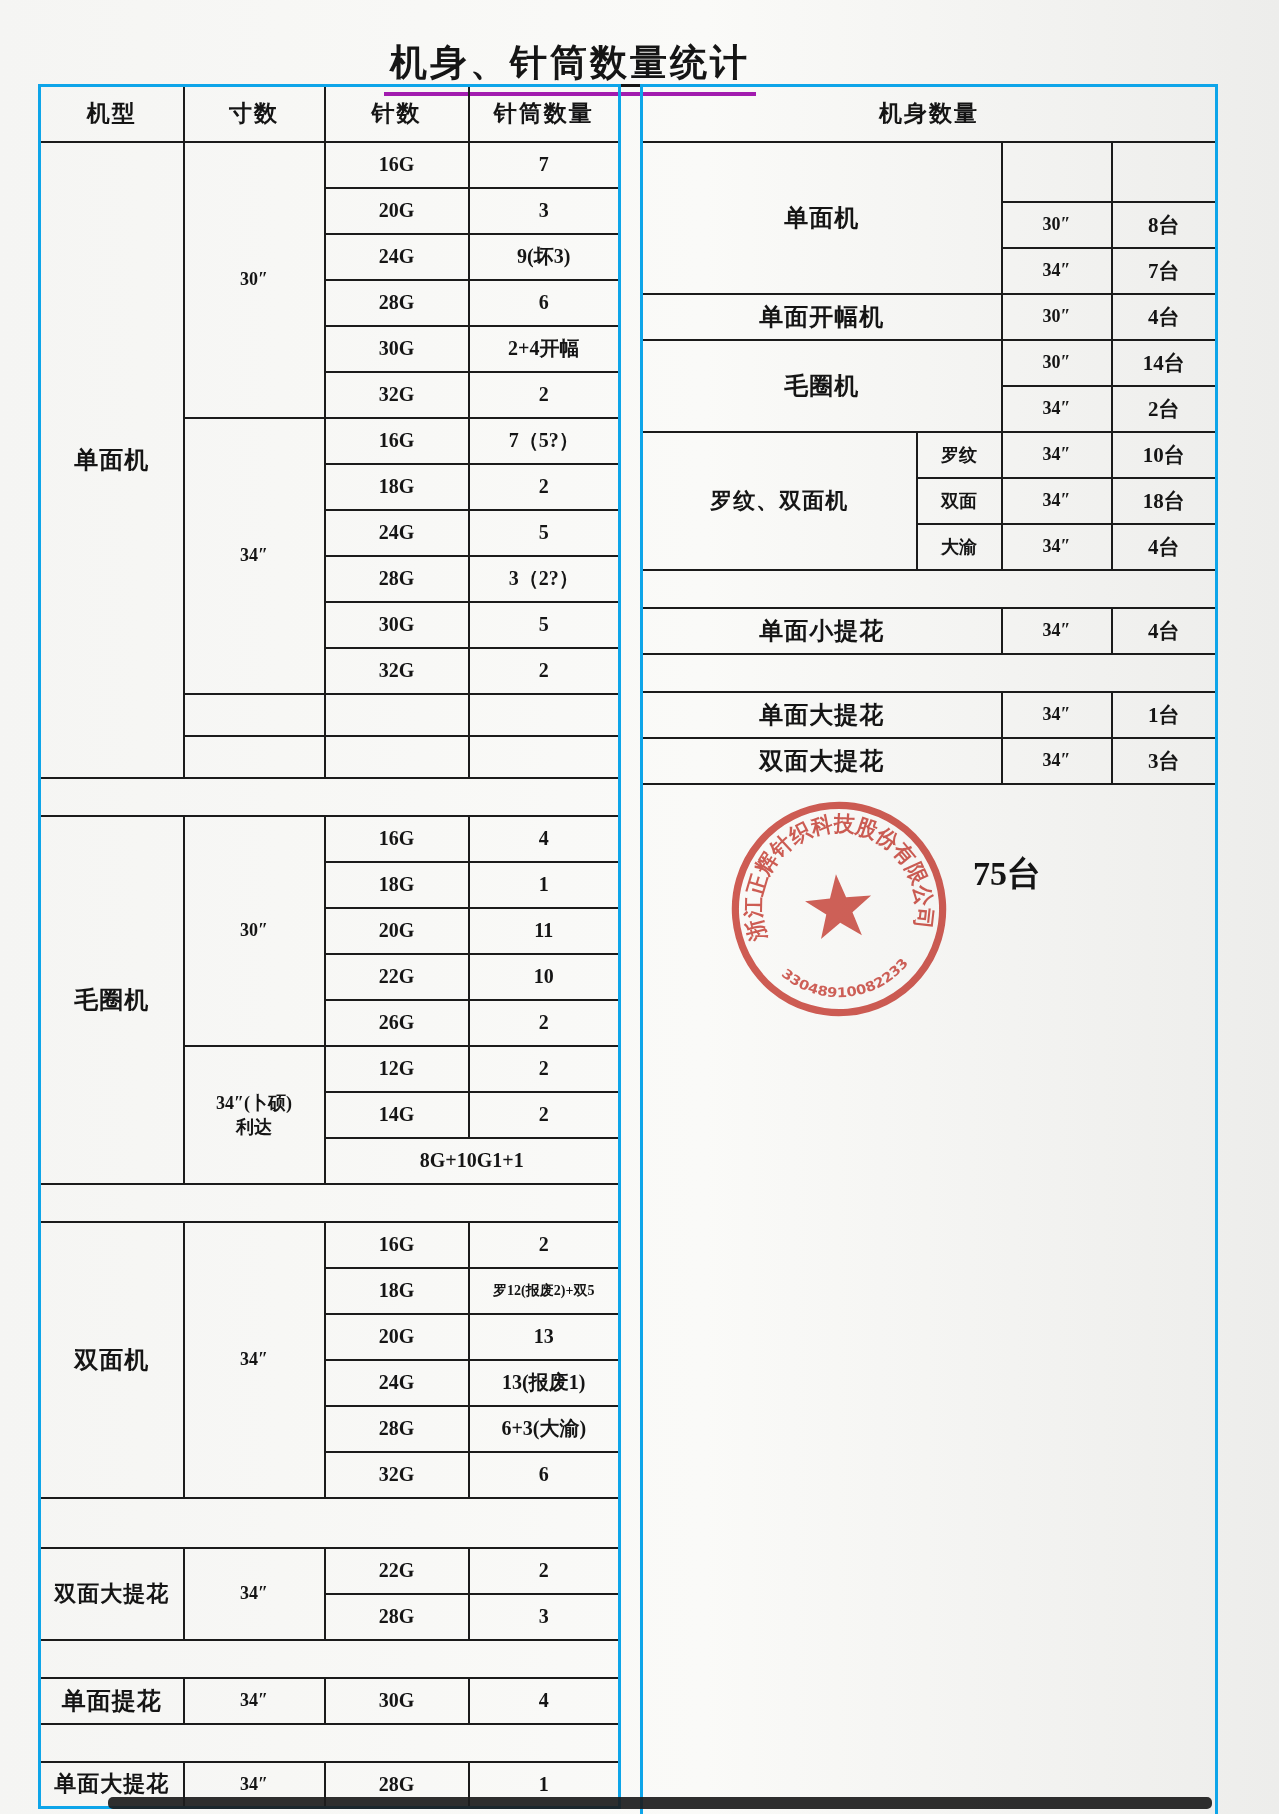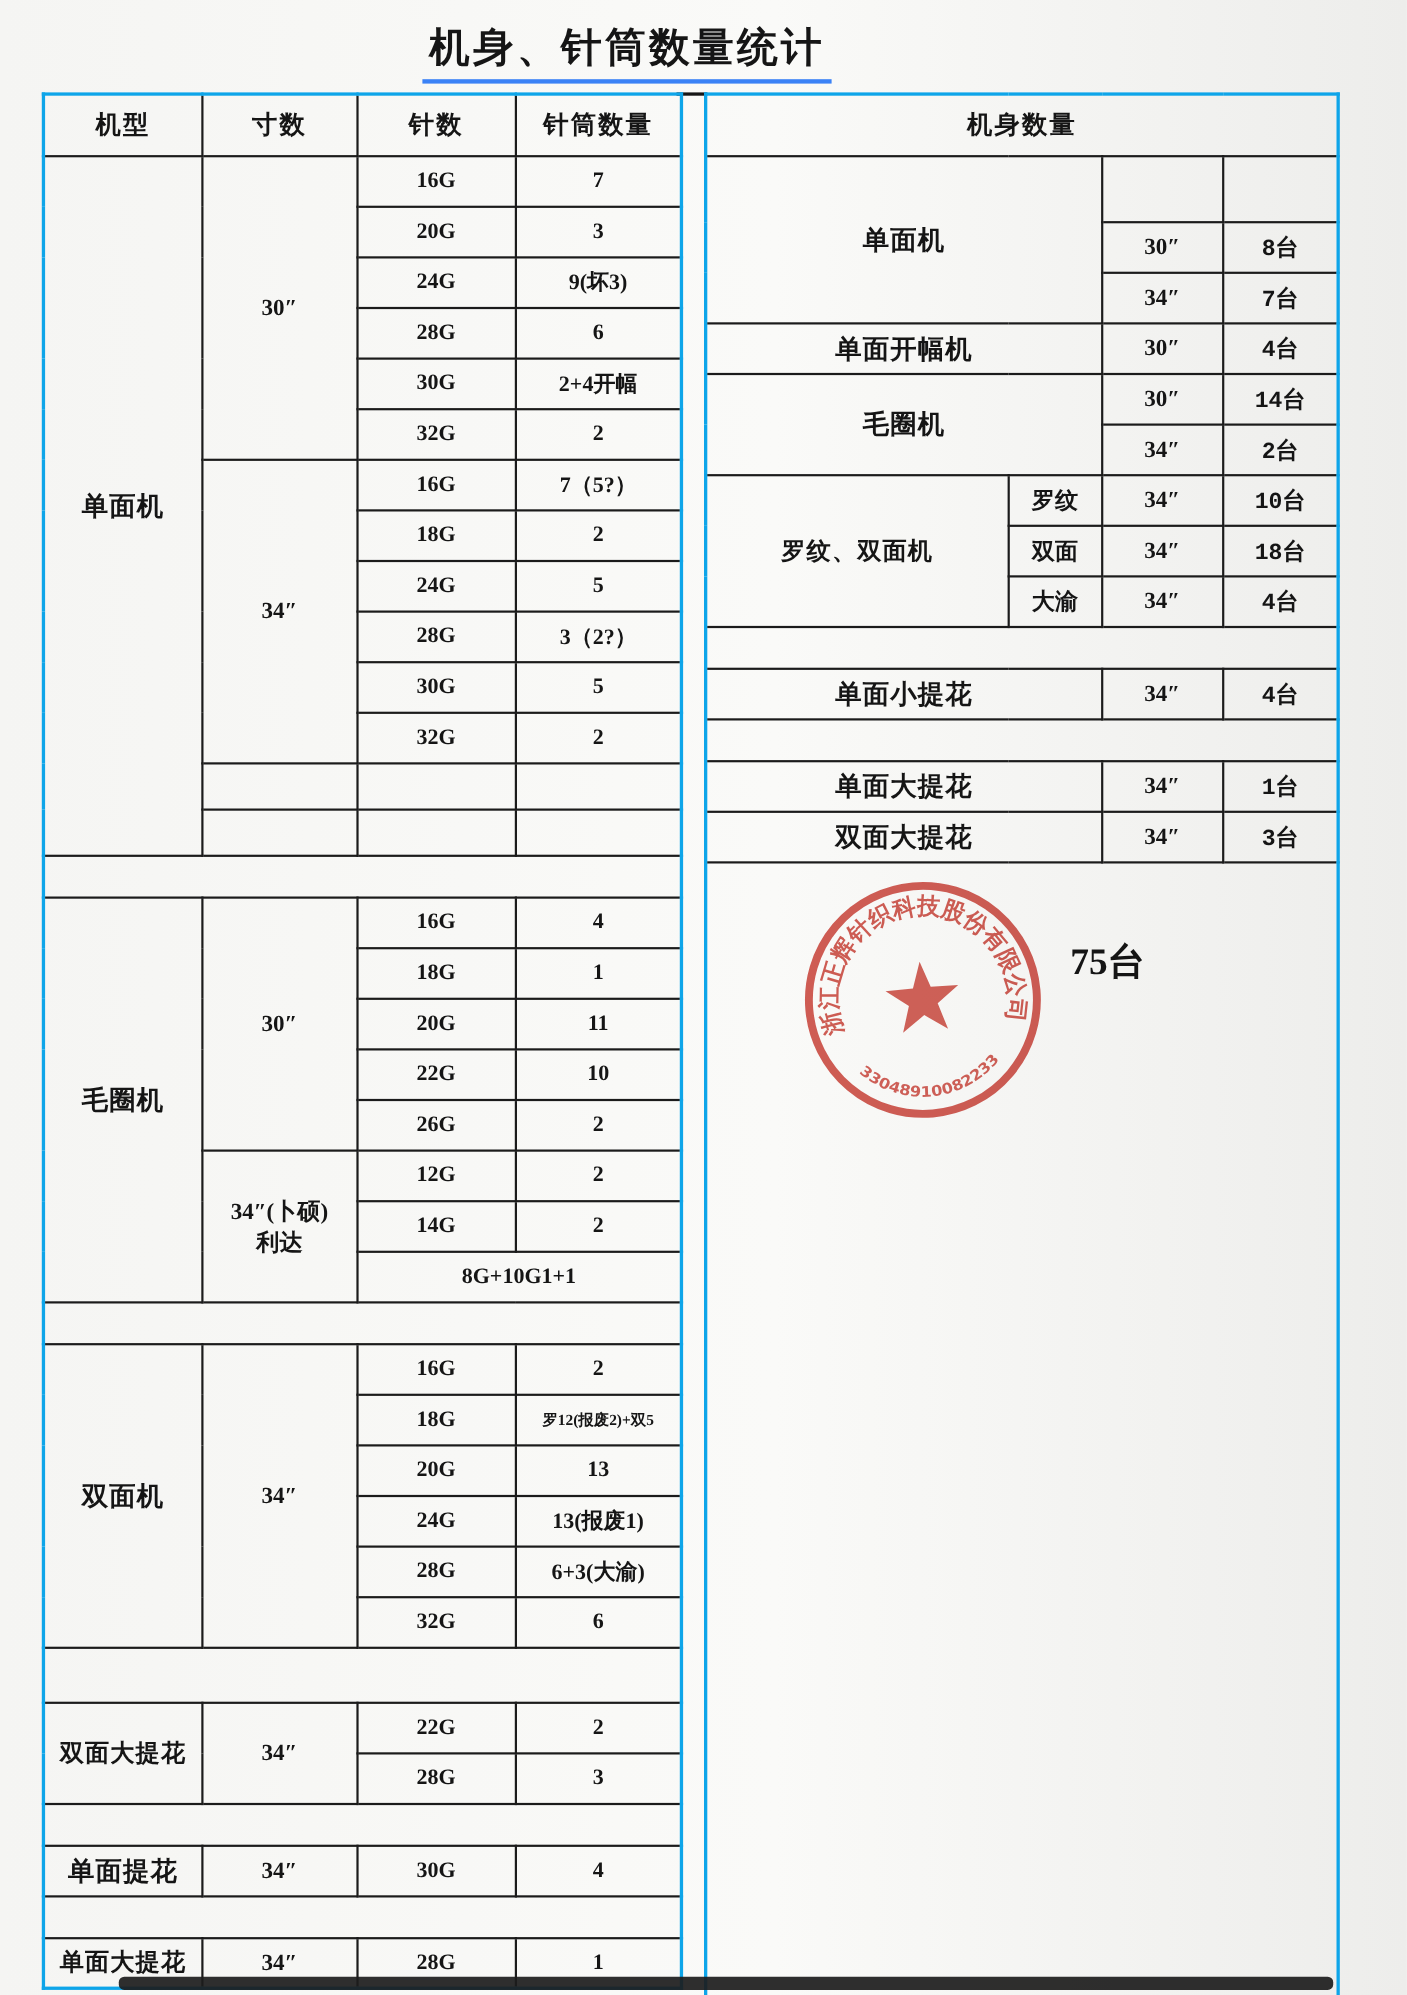--- a/index.html
+++ b/index.html
@@ -7,42 +7,42 @@
     width:1279px;height:1814px;position:relative;overflow:hidden;
     background:linear-gradient(90deg,#f5f5f3 0%,#fafaf8 55%,#ededeb 100%);
     font-family:"Liberation Serif","DejaVu Serif",serif;
     color:#151515;
   }
   .page{position:absolute;inset:0;}
   .title{
     position:absolute;left:0;top:18px;width:1140px;margin:0;
     text-align:center;font-size:37px;font-weight:bold;letter-spacing:3px;
   }
-  .title span{display:inline-block;border-bottom:4px solid #3b82f6;padding:0 6px 4px 6px;}
+  .title span{display:inline-block;border-bottom:4px solid #a21caf;padding:0 6px 4px 6px;margin-top:20px;}
   table.tbl{
     position:absolute;border-collapse:collapse;table-layout:fixed;
     border:3px solid #0ea5e9;
   }
   .tbl td{
     border:2.5px solid #1b1b1b;text-align:center;vertical-align:middle;
     padding:0;font-weight:bold;font-size:20px;overflow:hidden;
   }
   #left-tbl{left:38px;top:84px;width:580px;}
   #right-tbl{left:640px;top:84px;width:575px;}
   tr.r56{height:56px;} tr.r60{height:60px;} tr.r46{height:46px;} tr.r42{height:42px;}
   tr.sep{height:38px;} tr.sep50{height:50px;}
   td.sepcell{background:transparent;}
   td.mach{font-size:24px;letter-spacing:1px;}
   td.mach.wide{font-size:22px;}
   td.hdr{font-size:23px;letter-spacing:2px;}
-  td.size{font-size:21px;}
+  td.size{font-size:18px;}
   td.needle{font-size:20px;margin-left:48px;}
   td.qty{font-size:20px;}
   td.qty.small{font-size:14px;}
-  td.cnt{font-size:21px;font-family:Liberation Mono, monospace;}
+  td.cnt{font-size:21px;}
   td.combo{padding:0;}
   td.combo .combo-in{display:flex;flex-direction:column;justify-content:space-between;height:100%;}
   td.split .split-in{display:flex;justify-content:center;align-items:center;}
   td.stamp-cell{position:relative;vertical-align:top;}
   .gap-top{position:absolute;left:615px;top:84px;width:28px;height:0;border-top:3px solid #161616;}
   .stamp-wrap{position:absolute;left:78px;top:6px;width:236px;height:236px;}
   svg.stamp{mix-blend-mode:multiply;opacity:.92;transform:rotate(-5deg);}
   .total{
     position:absolute;left:330px;top:66px;font-size:34px;font-weight:bold;
     font-family:"Liberation Serif","DejaVu Serif",serif;

